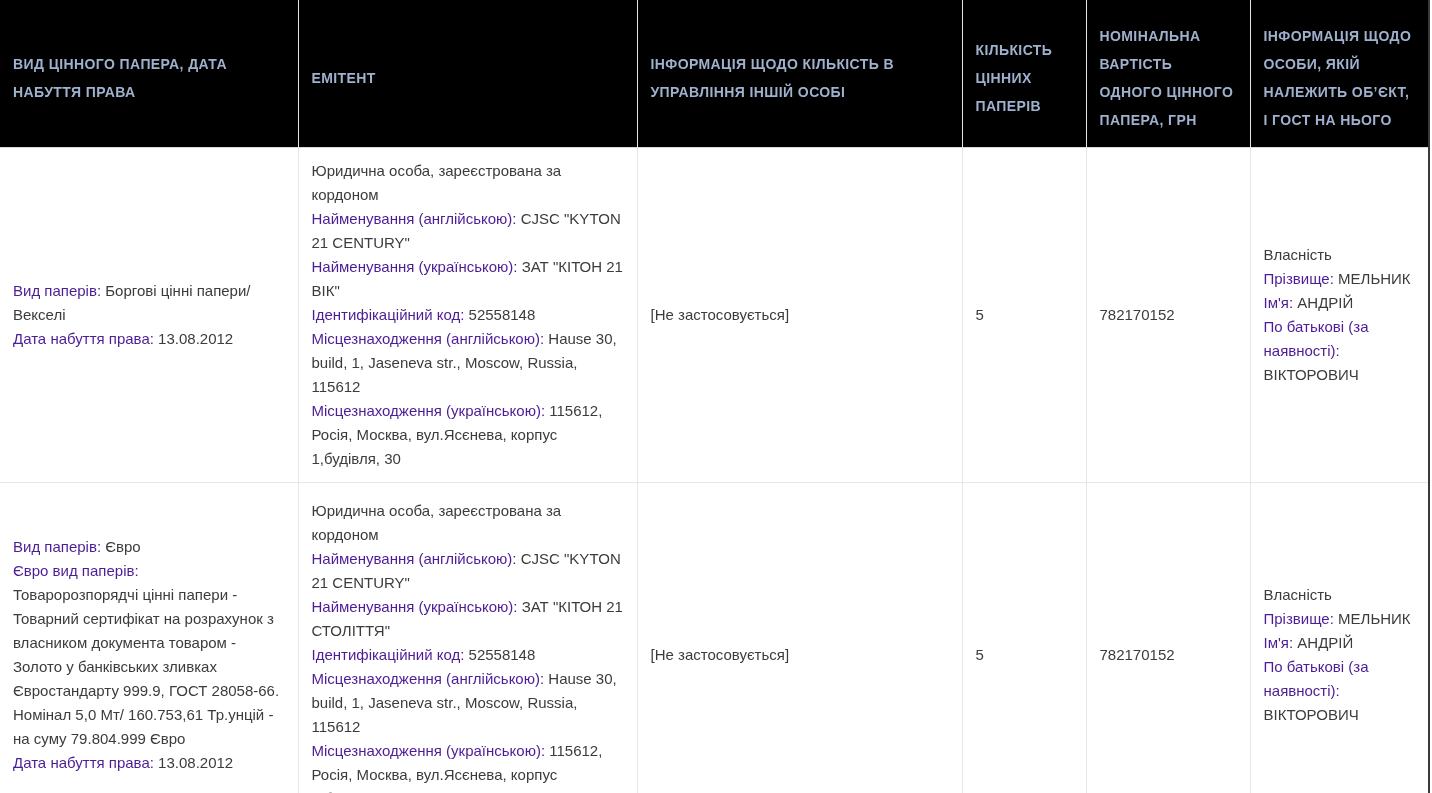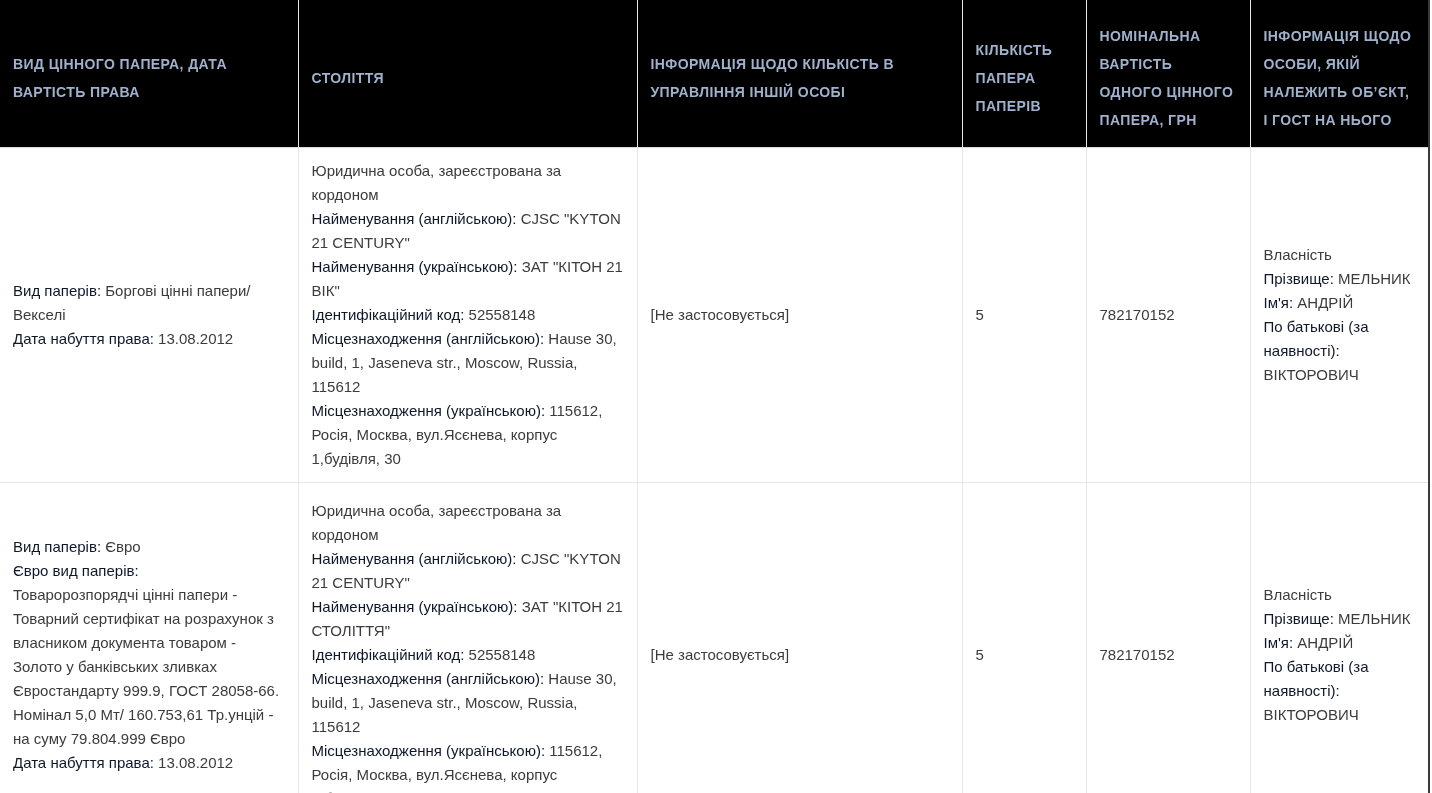--- a/index.html
+++ b/index.html
@@ -44,21 +44,21 @@
     line-height: 24px;
     color: #3c3c3c;
     text-align: left;
     padding: 11px 12px 11px 13px;
     border-right: 1px solid #e3e6ea;
     border-bottom: 1px solid #e3e6ea;
     background: #ffffff;
   }
   tr.row-2 td { border-bottom: none; }
   .seg { margin: 0; }
-  .lbl { color: #0f172a; }
+  .lbl { color: #4c1d95; }
   .val { color: #3c3c3c; text-align: center; }
   .window-edge {
     position: absolute;
     left: 1428px; top: 0;
     width: 2px; height: 793px;
     background: #3a3a3a;
   }
 </style>
 </head>
 <body>
@@ -67,24 +67,24 @@
   <colgroup>
     <col class="c1">
       <col class="c2">
       <col class="c3">
       <col class="c4">
       <col class="c5">
       <col class="c6">
   </colgroup>
   <thead>
     <tr>
-      <th>ВИД ЦІННОГО ПАПЕРА, ДАТА ВАРТІСТЬ ПРАВА</th>
-      <th>СТОЛІТТЯ</th>
+      <th>ВИД ЦІННОГО ПАПЕРА, ДАТА НАБУТТЯ ПРАВА</th>
+      <th>ЕМІТЕНТ</th>
       <th>ІНФОРМАЦІЯ ЩОДО КІЛЬКІСТЬ В УПРАВЛІННЯ ІНШІЙ ОСОБІ</th>
-      <th>КІЛЬКІСТЬ ПАПЕРА ПАПЕРІВ</th>
+      <th>КІЛЬКІСТЬ ЦІННИХ ПАПЕРІВ</th>
       <th>НОМІНАЛЬНА ВАРТІСТЬ ОДНОГО ЦІННОГО ПАПЕРА, ГРН</th>
       <th>ІНФОРМАЦІЯ ЩОДО ОСОБИ, ЯКІЙ НАЛЕЖИТЬ ОБ’ЄКТ, І ГОСТ НА НЬОГО</th>
     </tr>
   </thead>
   <tbody>
     <tr class="row-1">
       <td>
         <div class="seg">
           <span class="lbl">Вид паперів:</span>
           <span class="val">Боргові цінні папери/ Векселі</span>

